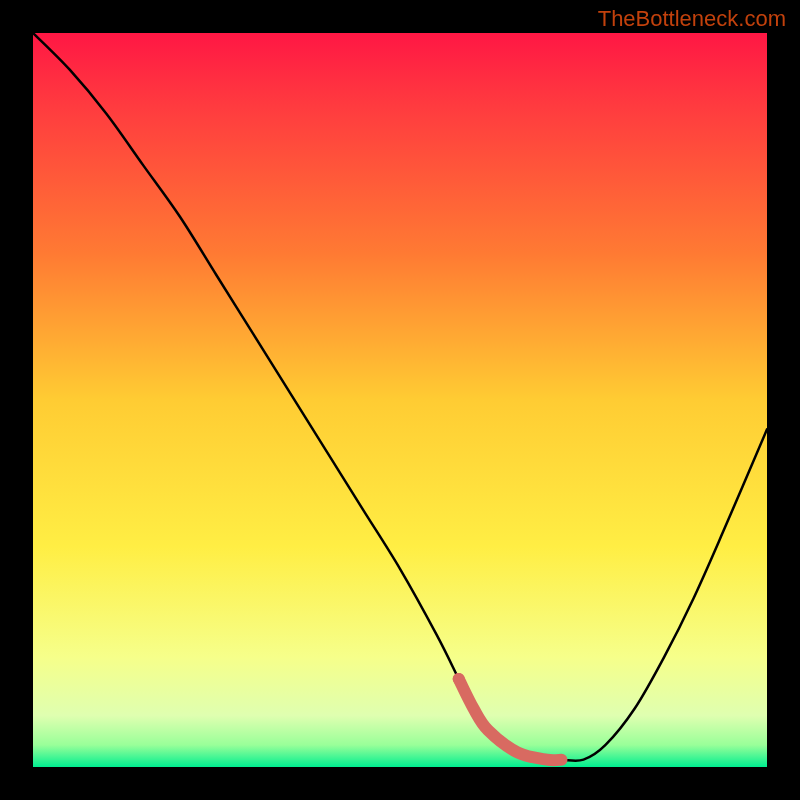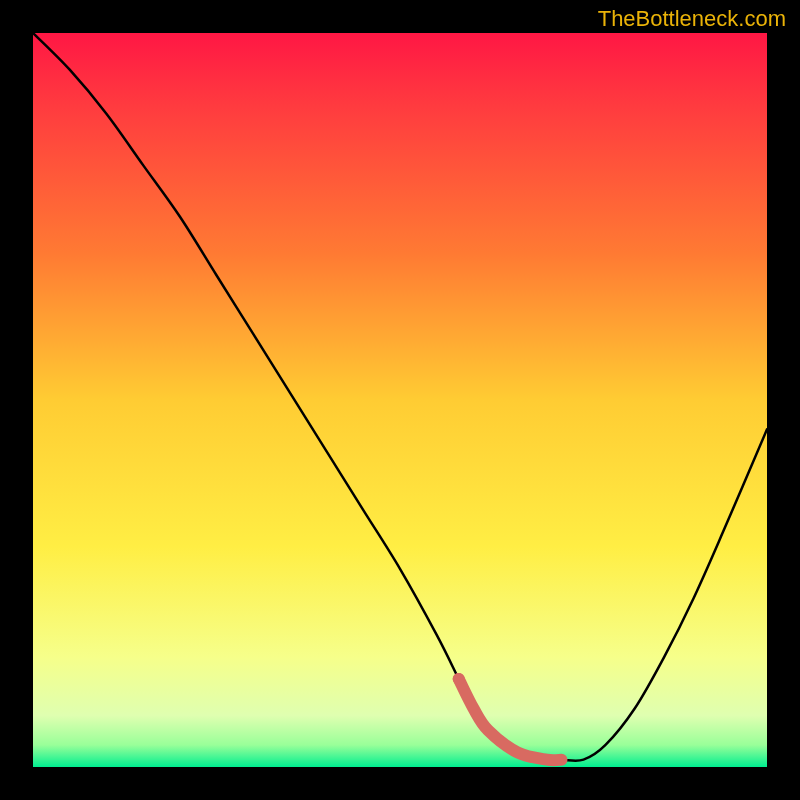--- a/index.html
+++ b/index.html
@@ -15,21 +15,21 @@
     width: 800px;
     height: 800px;
     background: #000;
   }
   .watermark {
     position: absolute;
     top: 6px;
     right: 14px;
     font-family: Arial, Helvetica, sans-serif;
     font-size: 22px;
-    color: #eab308;
+    color: #c2410c;
     font-weight: 500;
     z-index: 10;
   }
   .plot {
     position: absolute;
     left: 33px;
     top: 33px;
     width: 734px;
     height: 734px;
   }

